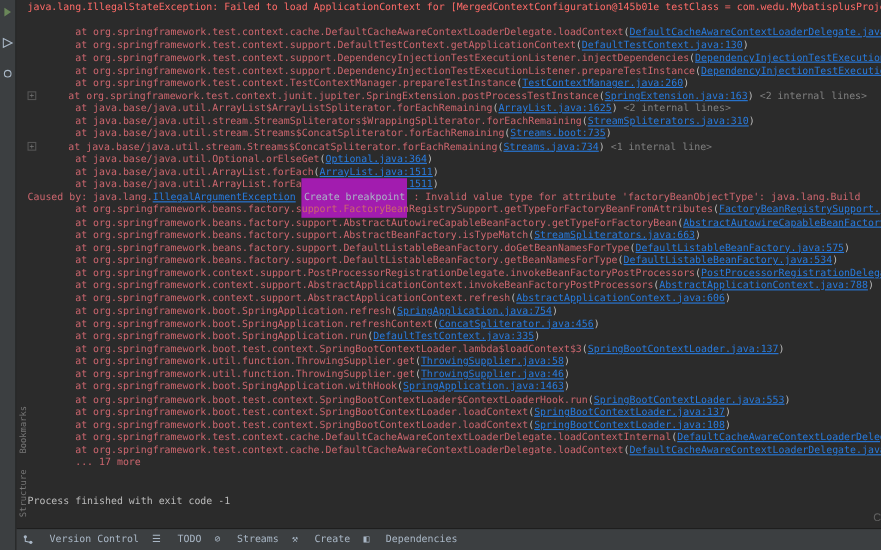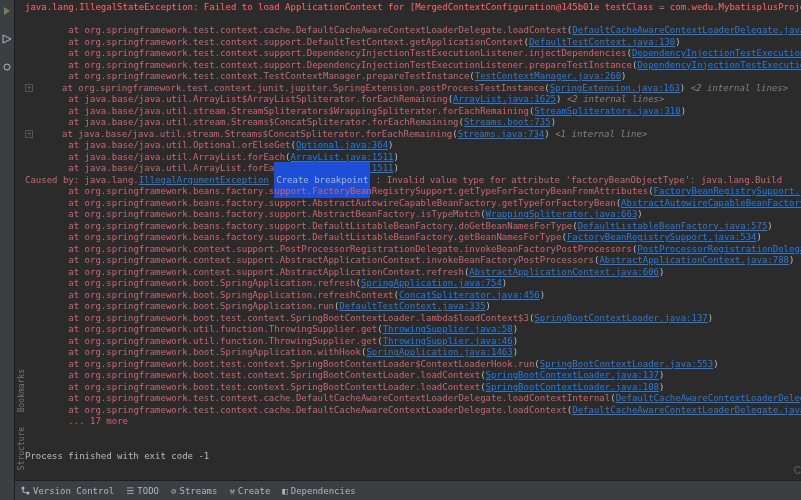--- a/index.html
+++ b/index.html
@@ -42,22 +42,22 @@
   .console {
     flex: 1;
     padding: 2px 4px 2px 10px;
     overflow: hidden;
     line-height: 11.5px;
   }
   .line { white-space: pre; }
   .err { color: #cc666e; }
   .err-bright { color: #ff6b68; }
   .link { color: #287bde; text-decoration: underline; cursor: pointer; }
-  .gray { color: #808080; font-style: italic; }
-  .breakpoint { color: #a9b7c6; background: #1d4ed8; padding: 13px 2px; }
+  .gray { color: #808080; }
+  .breakpoint { color: #a9b7c6; background: #a21caf; padding: 13px 2px; }
   .white { color: #bbbbbb; }
   .fold {
     display: inline-block;
     width: 8px;
     height: 8px;
     border: 1px solid #555;
     color: #777;
     font-size: 7px;
     line-height: 6px;
     text-align: center;
@@ -71,21 +71,21 @@
     display: flex;
     align-items: center;
     padding: 0 6px;
     gap: 12px;
     font-size: 9px;
     color: #a9b7c6;
   }
   .bottom-bar .item {
     display: flex;
     align-items: center;
-    gap: 3px;
+    gap: 15px;
     cursor: pointer;
   }
   .watermark {
     position: absolute;
     right: 8px;
     bottom: 22px;
     color: rgba(200,200,200,0.35);
     font-size: 10px;
     font-family: sans-serif;
   }
@@ -136,23 +136,23 @@
         <div class="line">        <span class="err">at java.base/java.util.stream.Streams$ConcatSpliterator.forEachRemaining</span>(<span class="link">Streams.boot:735</span>)</div>
         <div class="line"><span class="fold">+</span>     <span class="err">at java.base/java.util.stream.Streams$ConcatSpliterator.forEachRemaining</span>(<span class="link">Streams.java:734</span>) <span class="gray">&lt;1 internal line&gt;</span></div>
         <div class="line">        <span class="err">at java.base/java.util.Optional.orElseGet</span>(<span class="link">Optional.java:364</span>)</div>
         <div class="line">        <span class="err">at java.base/java.util.ArrayList.forEach</span>(<span class="link">ArrayList.java:1511</span>)</div>
         <div class="line">        <span class="err">at java.base/java.util.ArrayList.forEach</span>(<span class="link">ArrayList.java:1511</span>)</div>
       </div>
     <div class="line"><span class="err">Caused by: java.lang.</span><span class="link">IllegalArgumentException</span> <span class="breakpoint">Create breakpoint</span> <span class="err">: Invalid value type for attribute 'factoryBeanObjectType': java.lang.Build</span></div>
     <div id="frames2">
         <div class="line">        <span class="err">at org.springframework.beans.factory.support.FactoryBeanRegistrySupport.getTypeForFactoryBeanFromAttributes</span>(<span class="link">FactoryBeanRegistrySupport.java:86</span>)</div>
         <div class="line">        <span class="err">at org.springframework.beans.factory.support.AbstractAutowireCapableBeanFactory.getTypeForFactoryBean</span>(<span class="link">AbstractAutowireCapableBeanFactory.java:837</span>)</div>
-        <div class="line">        <span class="err">at org.springframework.beans.factory.support.AbstractBeanFactory.isTypeMatch</span>(<span class="link">WrappingSpliterator.java:663</span>)</div>
+        <div class="line">        <span class="err">at org.springframework.beans.factory.support.AbstractBeanFactory.isTypeMatch</span>(<span class="link">StreamSpliterators.java:663</span>)</div>
         <div class="line">        <span class="err">at org.springframework.beans.factory.support.DefaultListableBeanFactory.doGetBeanNamesForType</span>(<span class="link">DefaultListableBeanFactory.java:575</span>)</div>
-        <div class="line">        <span class="err">at org.springframework.beans.factory.support.DefaultListableBeanFactory.getBeanNamesForType</span>(<span class="link">FactoryBeanRegistrySupport.java:534</span>)</div>
+        <div class="line">        <span class="err">at org.springframework.beans.factory.support.DefaultListableBeanFactory.getBeanNamesForType</span>(<span class="link">DefaultListableBeanFactory.java:534</span>)</div>
         <div class="line">        <span class="err">at org.springframework.context.support.PostProcessorRegistrationDelegate.invokeBeanFactoryPostProcessors</span>(<span class="link">PostProcessorRegistrationDelegate.java:138</span>)</div>
         <div class="line">        <span class="err">at org.springframework.context.support.AbstractApplicationContext.invokeBeanFactoryPostProcessors</span>(<span class="link">AbstractApplicationContext.java:788</span>)</div>
         <div class="line">        <span class="err">at org.springframework.context.support.AbstractApplicationContext.refresh</span>(<span class="link">AbstractApplicationContext.java:606</span>)</div>
         <div class="line">        <span class="err">at org.springframework.boot.SpringApplication.refresh</span>(<span class="link">SpringApplication.java:754</span>)</div>
         <div class="line">        <span class="err">at org.springframework.boot.SpringApplication.refreshContext</span>(<span class="link">ConcatSpliterator.java:456</span>)</div>
         <div class="line">        <span class="err">at org.springframework.boot.SpringApplication.run</span>(<span class="link">DefaultTestContext.java:335</span>)</div>
         <div class="line">        <span class="err">at org.springframework.boot.test.context.SpringBootContextLoader.lambda$loadContext$3</span>(<span class="link">SpringBootContextLoader.java:137</span>)</div>
         <div class="line">        <span class="err">at org.springframework.util.function.ThrowingSupplier.get</span>(<span class="link">ThrowingSupplier.java:58</span>)</div>
         <div class="line">        <span class="err">at org.springframework.util.function.ThrowingSupplier.get</span>(<span class="link">ThrowingSupplier.java:46</span>)</div>
         <div class="line">        <span class="err">at org.springframework.boot.SpringApplication.withHook</span>(<span class="link">SpringApplication.java:1463</span>)</div>

